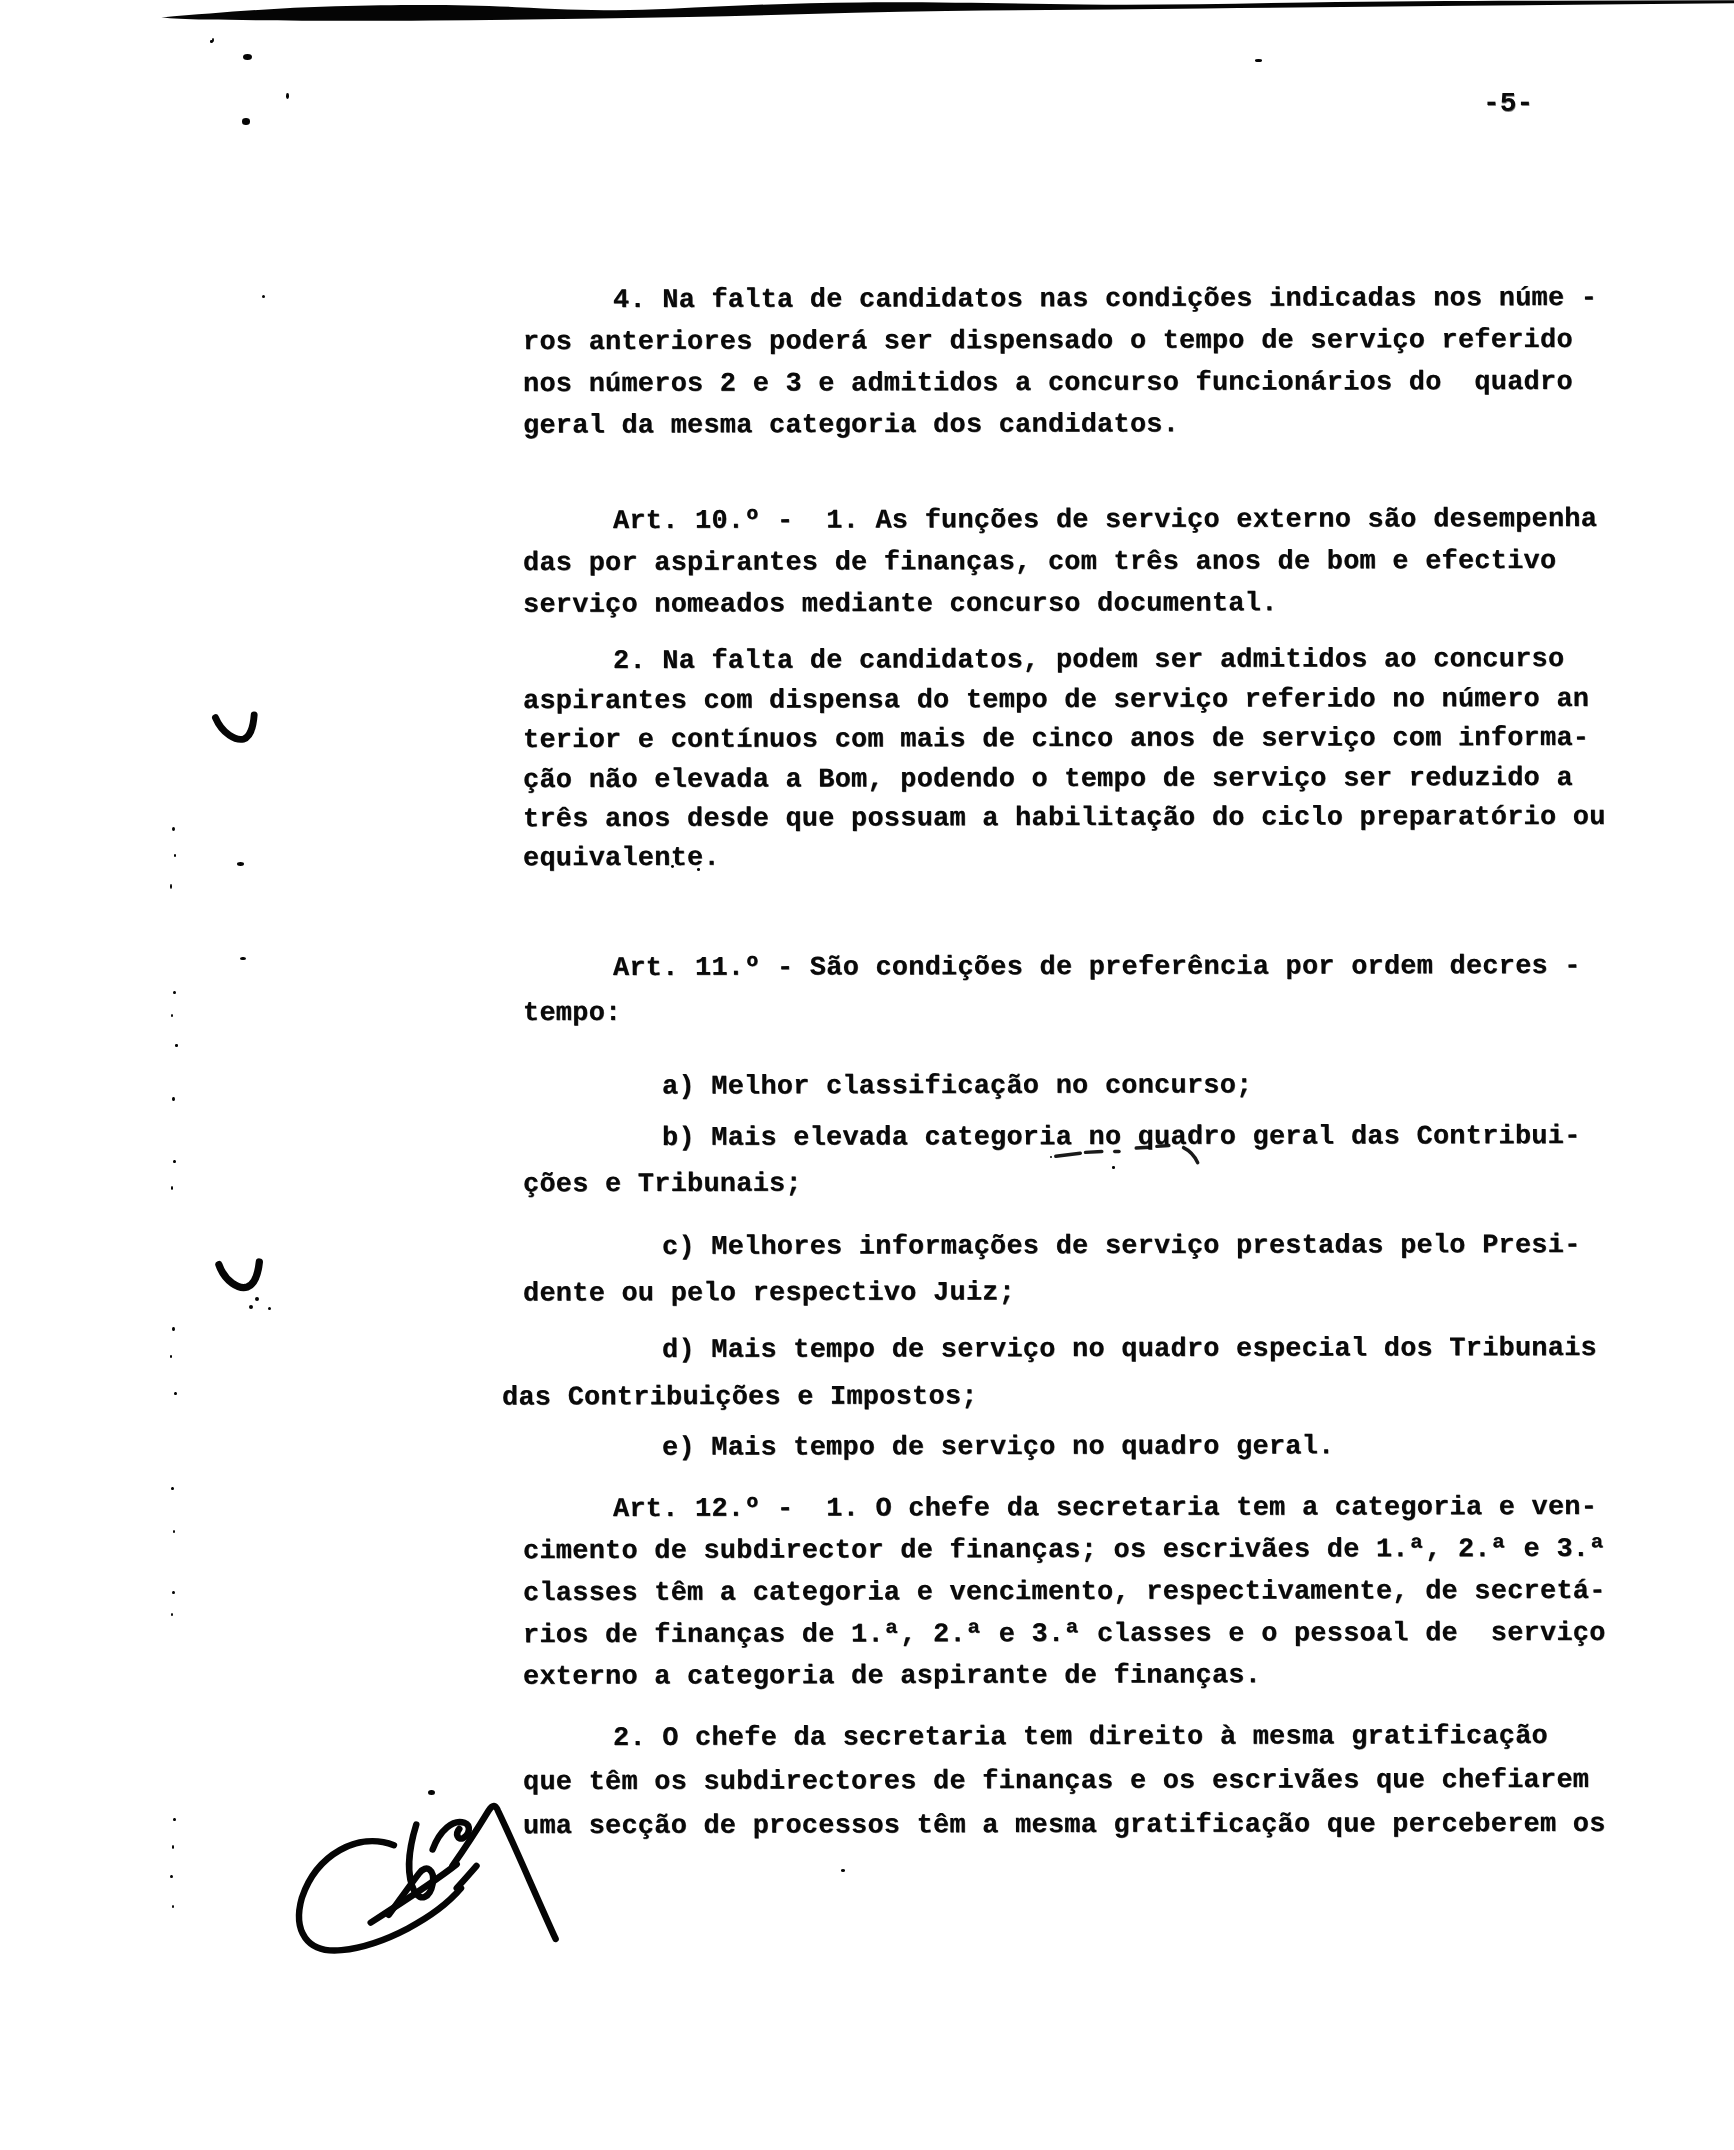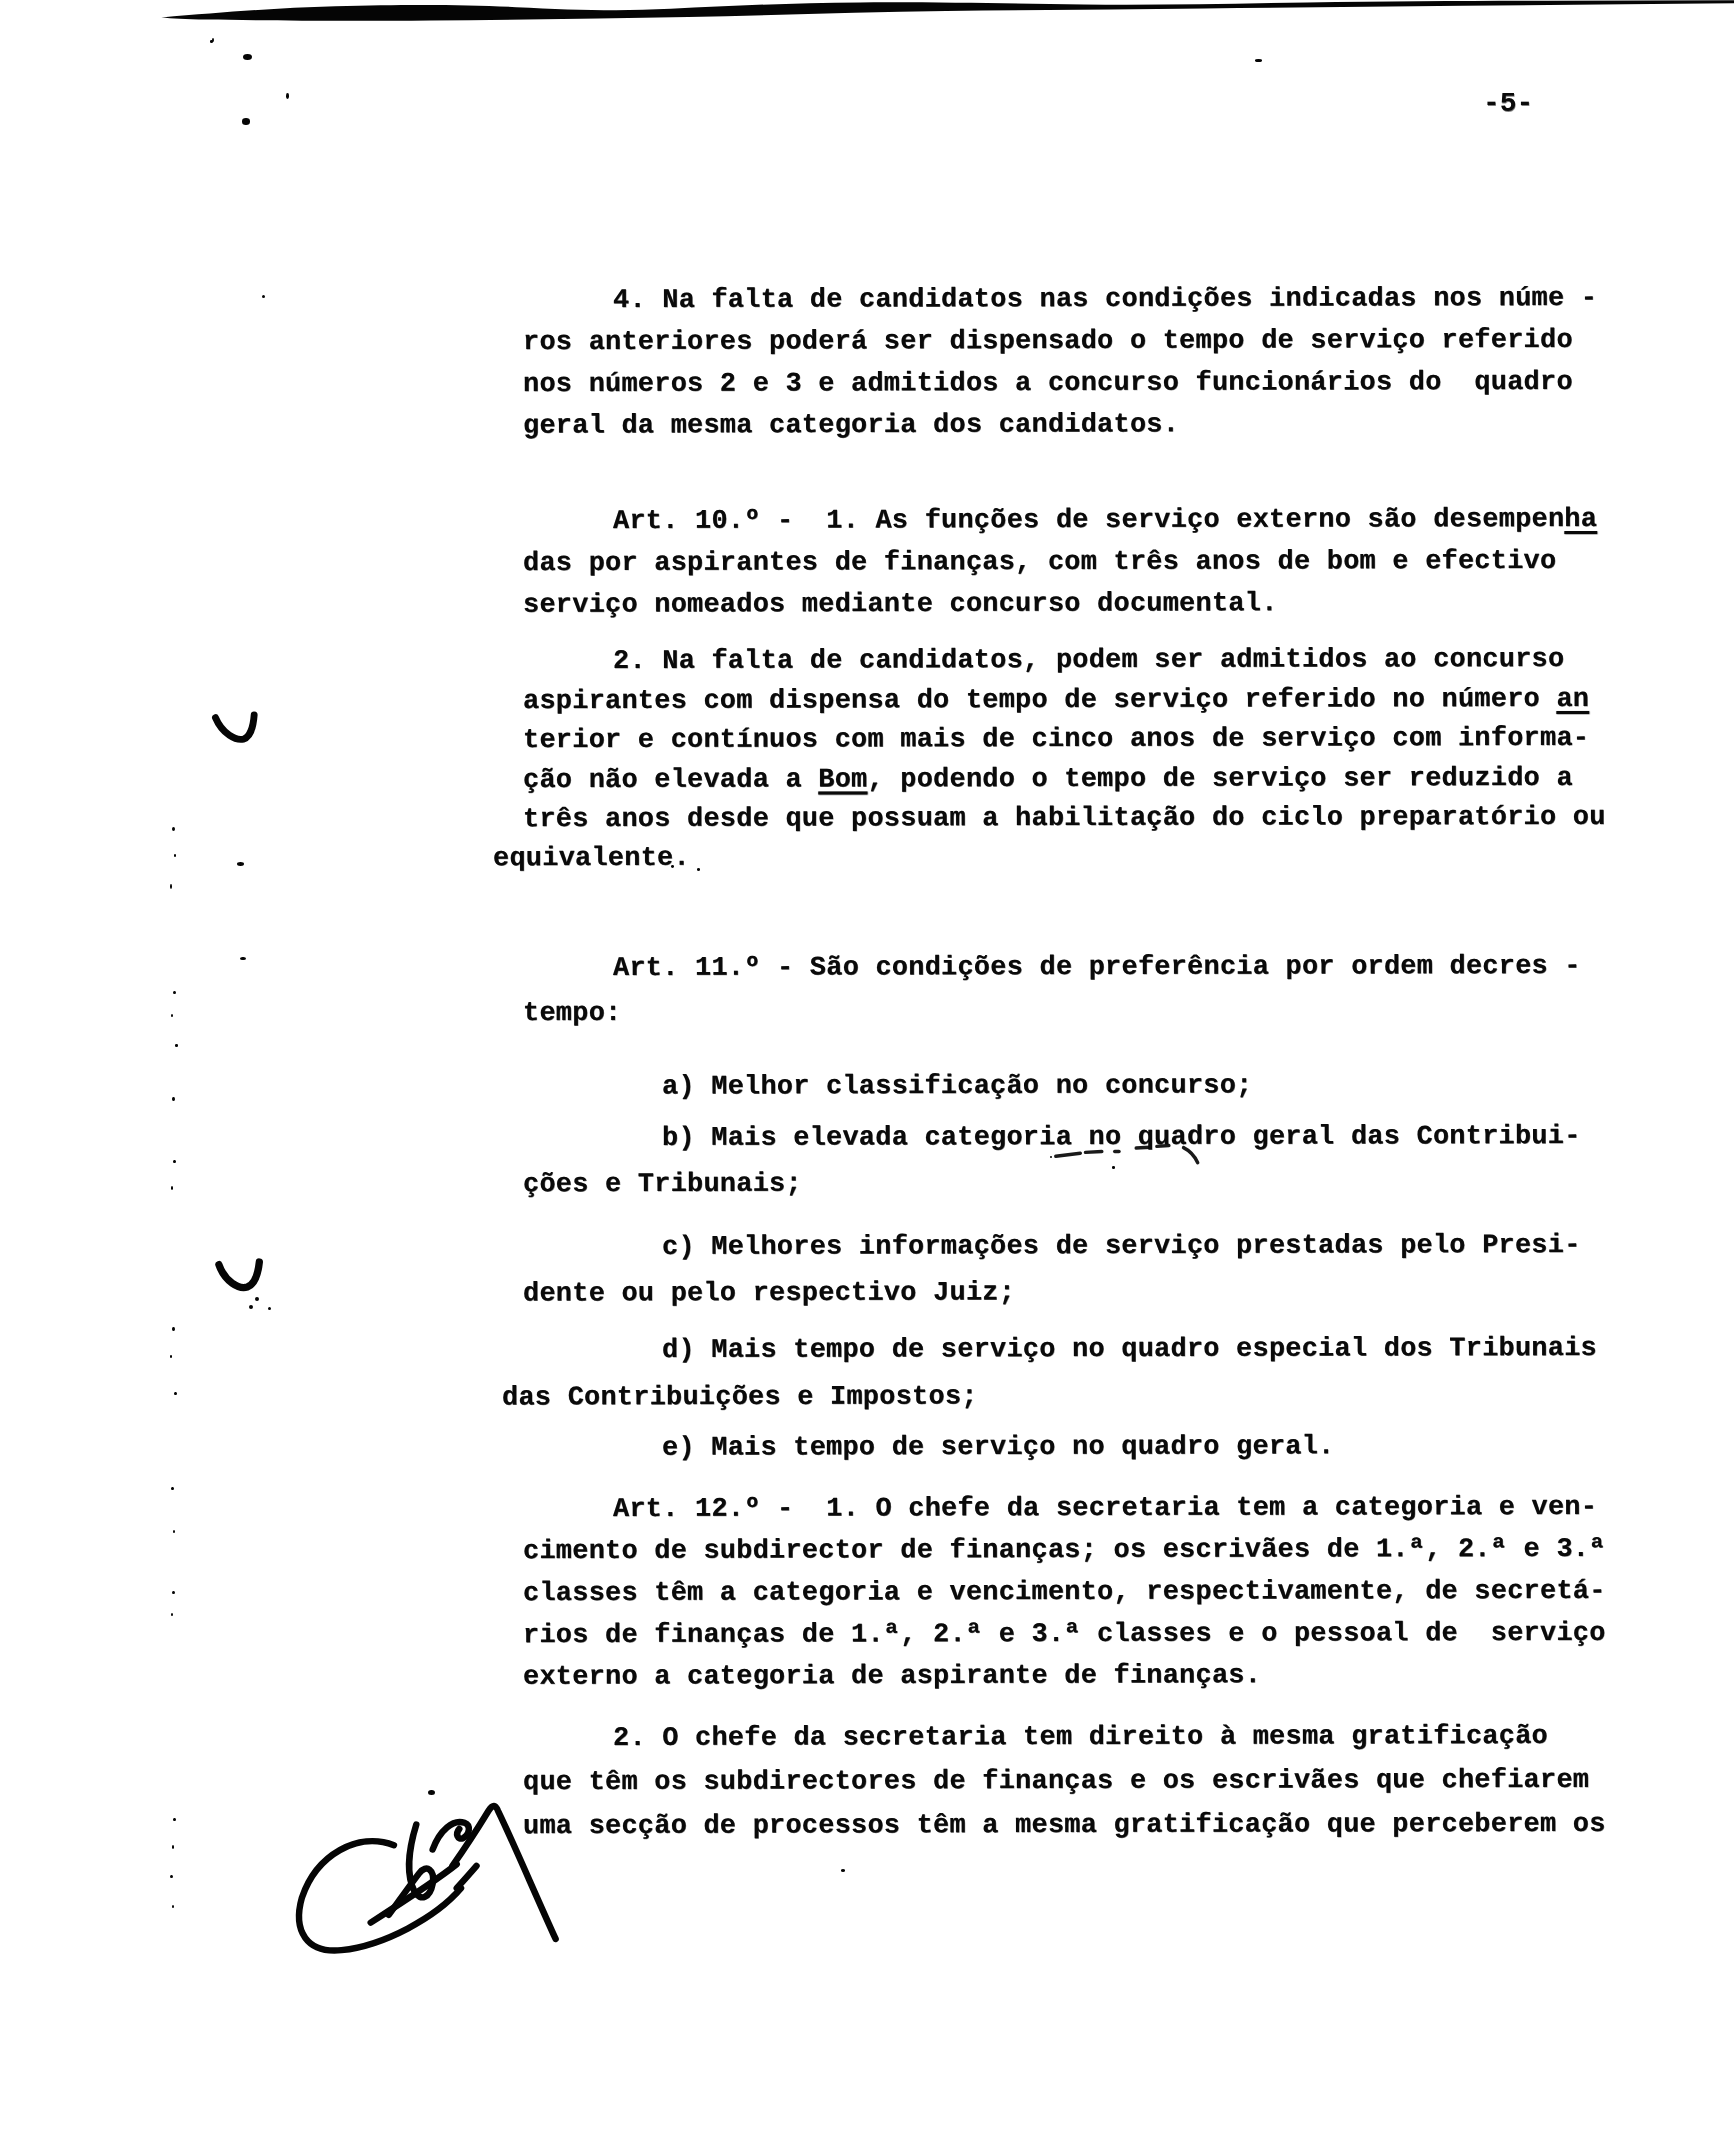--- a/index.html
+++ b/index.html
@@ -10,21 +10,20 @@
     font-family:"Liberation Mono","DejaVu Sans Mono",monospace;
     font-weight:700;
     font-size:27px;
     letter-spacing:0.2px;
     color:#0a0a0a;
     white-space:pre;
     transform:rotate(-0.12deg);
     text-shadow:0.5px 0.5px 0 rgba(0,0,0,0.5), -0.2px 0.1px 0 rgba(0,0,0,0.28);
   }
   .tline .u{
-    text-decoration:underline;
     text-decoration-thickness:2.6px;
     text-underline-offset:5.2px;
   }
   .pageno{
     position:absolute;
     top:88px;left:1483px;
     font-family:"Liberation Mono","DejaVu Sans Mono",monospace;
     font-weight:700;font-size:28px;color:#0a0a0a;
     text-shadow:0.5px 0.5px 0 rgba(0,0,0,0.5);
     white-space:pre;
@@ -77,21 +76,21 @@
       <div class="tline" style="top: 368px; left: 523px;"><span>nos números 2 e 3 e admitidos a concurso funcionários do  quadro</span></div>
       <div class="tline" style="top: 410px; left: 523px;"><span>geral da mesma categoria dos candidatos.</span></div>
       <div class="tline" style="top: 505px; left: 613px;"><span>Art. 10.º -  1. As funções de serviço externo são desempen</span><span class="u">ha</span></div>
       <div class="tline" style="top: 547px; left: 523px;"><span>das por aspirantes de finanças, com três anos de bom e efectivo</span></div>
       <div class="tline" style="top: 589px; left: 523px;"><span>serviço nomeados mediante concurso documental.</span></div>
       <div class="tline" style="top: 645px; left: 613px;"><span>2. Na falta de candidatos, podem ser admitidos ao concurso</span></div>
       <div class="tline" style="top: 685px; left: 523px;"><span>aspirantes com dispensa do tempo de serviço referido no número </span><span class="u">an</span></div>
       <div class="tline" style="top: 724px; left: 523px;"><span>terior e contínuos com mais de cinco anos de serviço com informa-</span></div>
       <div class="tline" style="top: 764px; left: 523px;"><span>ção não elevada a </span><span class="u">Bom</span><span>, podendo o tempo de serviço ser reduzido a</span></div>
       <div class="tline" style="top: 803px; left: 523px;"><span>três anos desde que possuam a habilitação do ciclo preparatório ou</span></div>
-      <div class="tline" style="top: 843px; left: 493px;"><span>equivalente.</span></div>
+      <div class="tline" style="top: 843px; left: 523px;"><span>equivalente.</span></div>
       <div class="tline" style="top: 952px; left: 613px;"><span>Art. 11.º - São condições de preferência por ordem decres -</span></div>
       <div class="tline" style="top: 998px; left: 523px;"><span>tempo:</span></div>
       <div class="tline" style="top: 1071px; left: 662px;"><span>a) Melhor classificação no concurso;</span></div>
       <div class="tline" style="top: 1122px; left: 662px;"><span>b) Mais elevada categoria no quadro geral das Contribui-</span></div>
       <div class="tline" style="top: 1169px; left: 523px;"><span>ções e Tribunais;</span></div>
       <div class="tline" style="top: 1231px; left: 662px;"><span>c) Melhores informações de serviço prestadas pelo Presi-</span></div>
       <div class="tline" style="top: 1278px; left: 523px;"><span>dente ou pelo respectivo Juiz;</span></div>
       <div class="tline" style="top: 1334px; left: 662px;"><span>d) Mais tempo de serviço no quadro especial dos Tribunais</span></div>
       <div class="tline" style="top: 1382px; left: 502px;"><span>das Contribuições e Impostos;</span></div>
       <div class="tline" style="top: 1432px; left: 662px;"><span>e) Mais tempo de serviço no quadro geral.</span></div>

